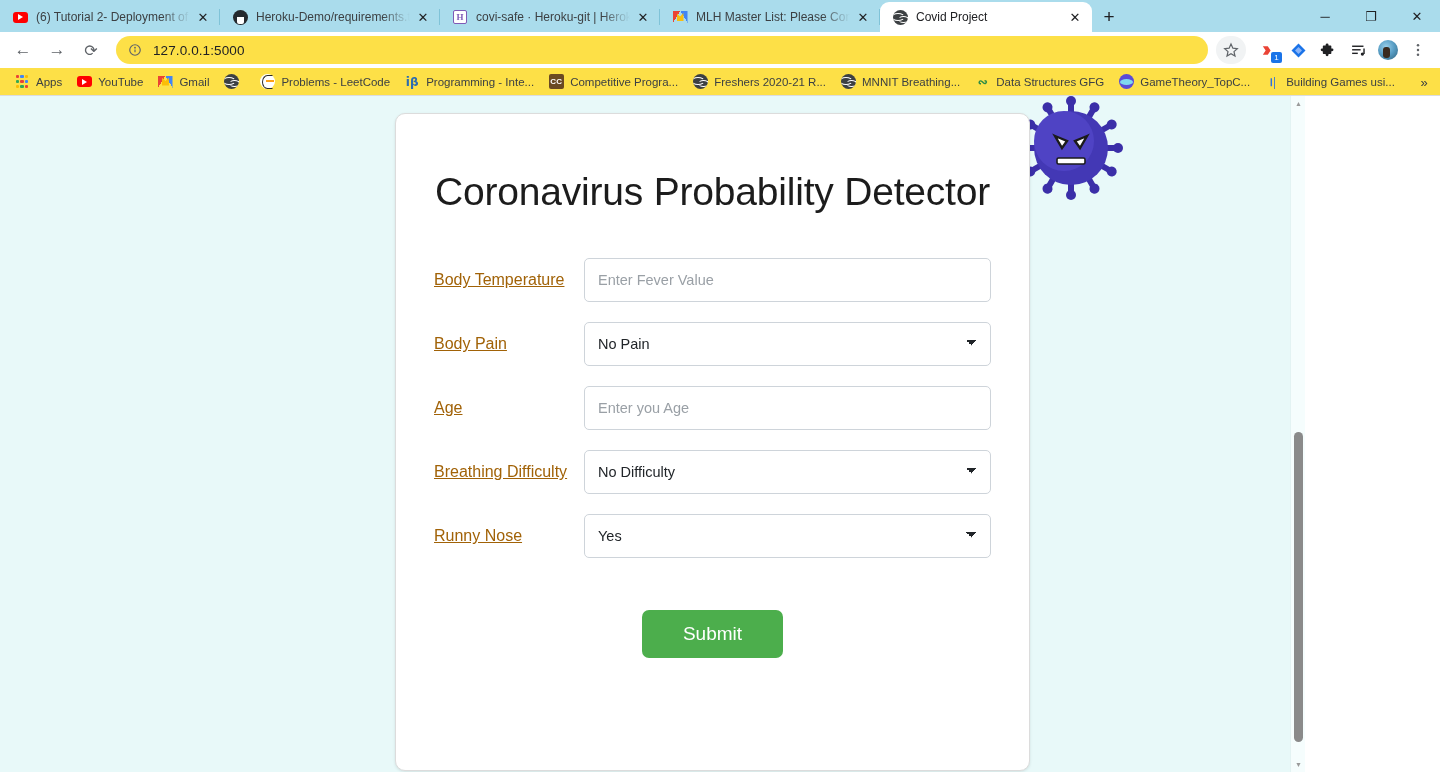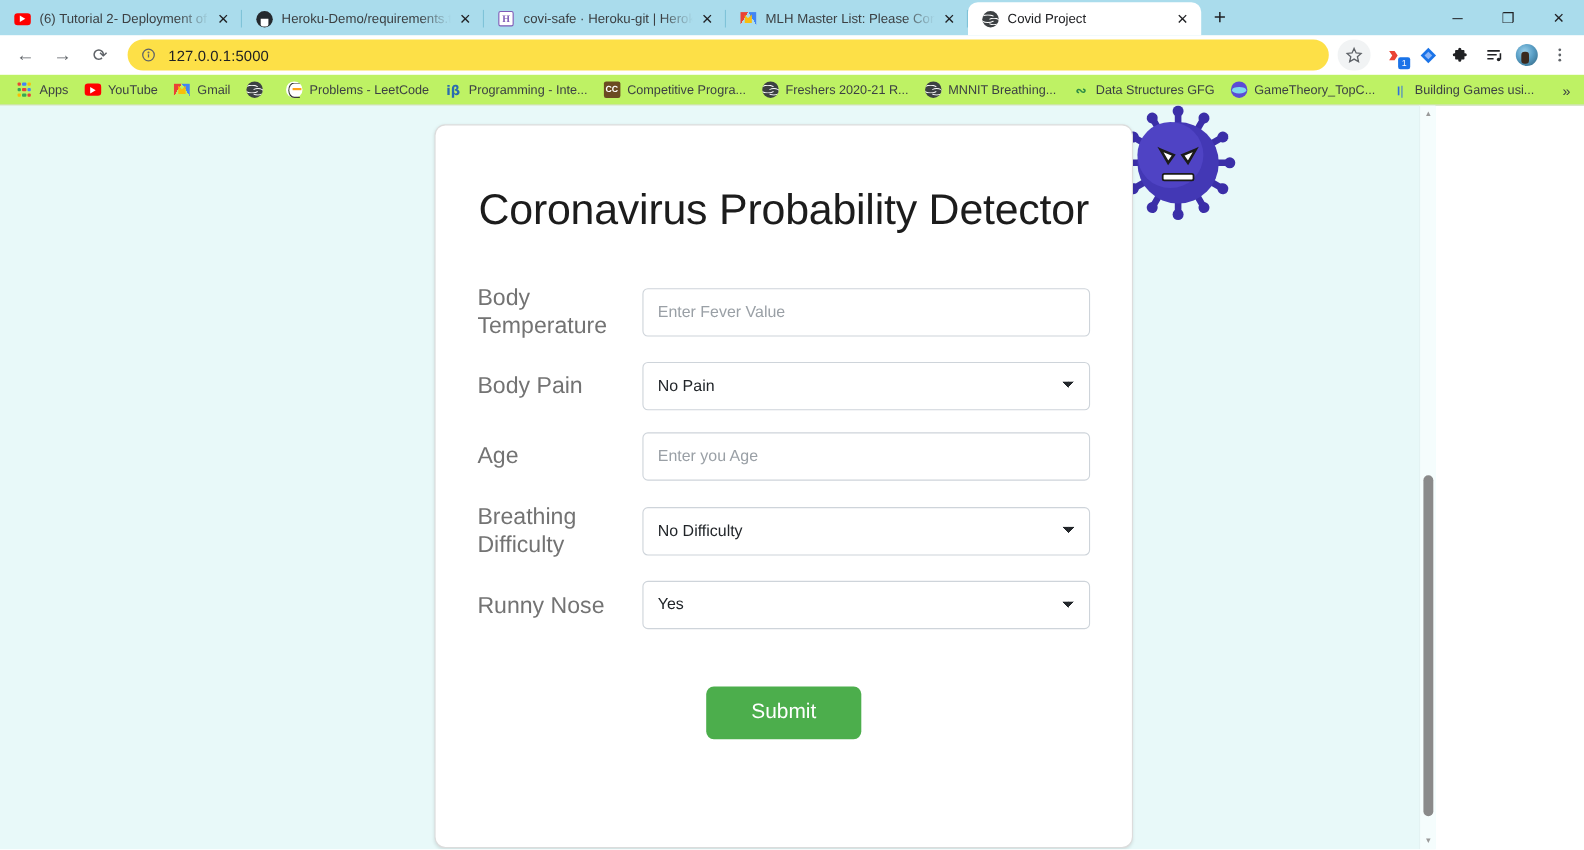--- a/index.html
+++ b/index.html
@@ -113,21 +113,21 @@
     background: radial-gradient(circle at 40% 35%, #9ad0ea 0%, #5a9fc6 45%, #2c5f7a 100%);
     position: relative; overflow: hidden;
   }
   .avatar-img::after {
     content: ""; position: absolute; left: 5px; top: 7px;
     width: 7px; height: 11px; border-radius: 3px;
     background: #3a2a1e;
   }
 
   .bookmarks {
-    height: 28px; background: #bef264;
+    height: 28px; background: #fde047;
     display: flex; align-items: center; padding: 0 8px;
     border-bottom: 1px solid #dadce0;
     position: relative;
   }
   .bm {
     display: flex; align-items: center;
     padding: 3px 8px 3px 6px; border-radius: 4px;
     font-size: 11.5px; color: #3c4043; white-space: nowrap;
   }
   .bm .bm-ico {
@@ -276,22 +276,23 @@
     font-family: "Liberation Sans", sans-serif;
   }
 
   .form { margin-top: 44px; padding: 0 38px; }
   .row {
     display: flex; align-items: center;
     margin-bottom: 20px;
   }
   .row .label {
     width: 150px; flex: 0 0 150px;
-    font-size: 21px; color: #737373; line-height: 1.22;
+    font-size: 16px; color: #a16207; line-height: 1.22;
     padding-right: 10px;
+    text-decoration: underline;
   }
   .row .field { flex: 1 1 auto; position: relative; }
   .row .field input,
   .row .field select {
     width: 100%; height: 44px;
     border: 1px solid #ced4da; border-radius: 5px;
     background: #fff; color: #212529;
     font-size: 14.5px; font-family: "Liberation Sans", sans-serif;
     padding: 0 13px; outline: none;
     -webkit-appearance: none; appearance: none;

